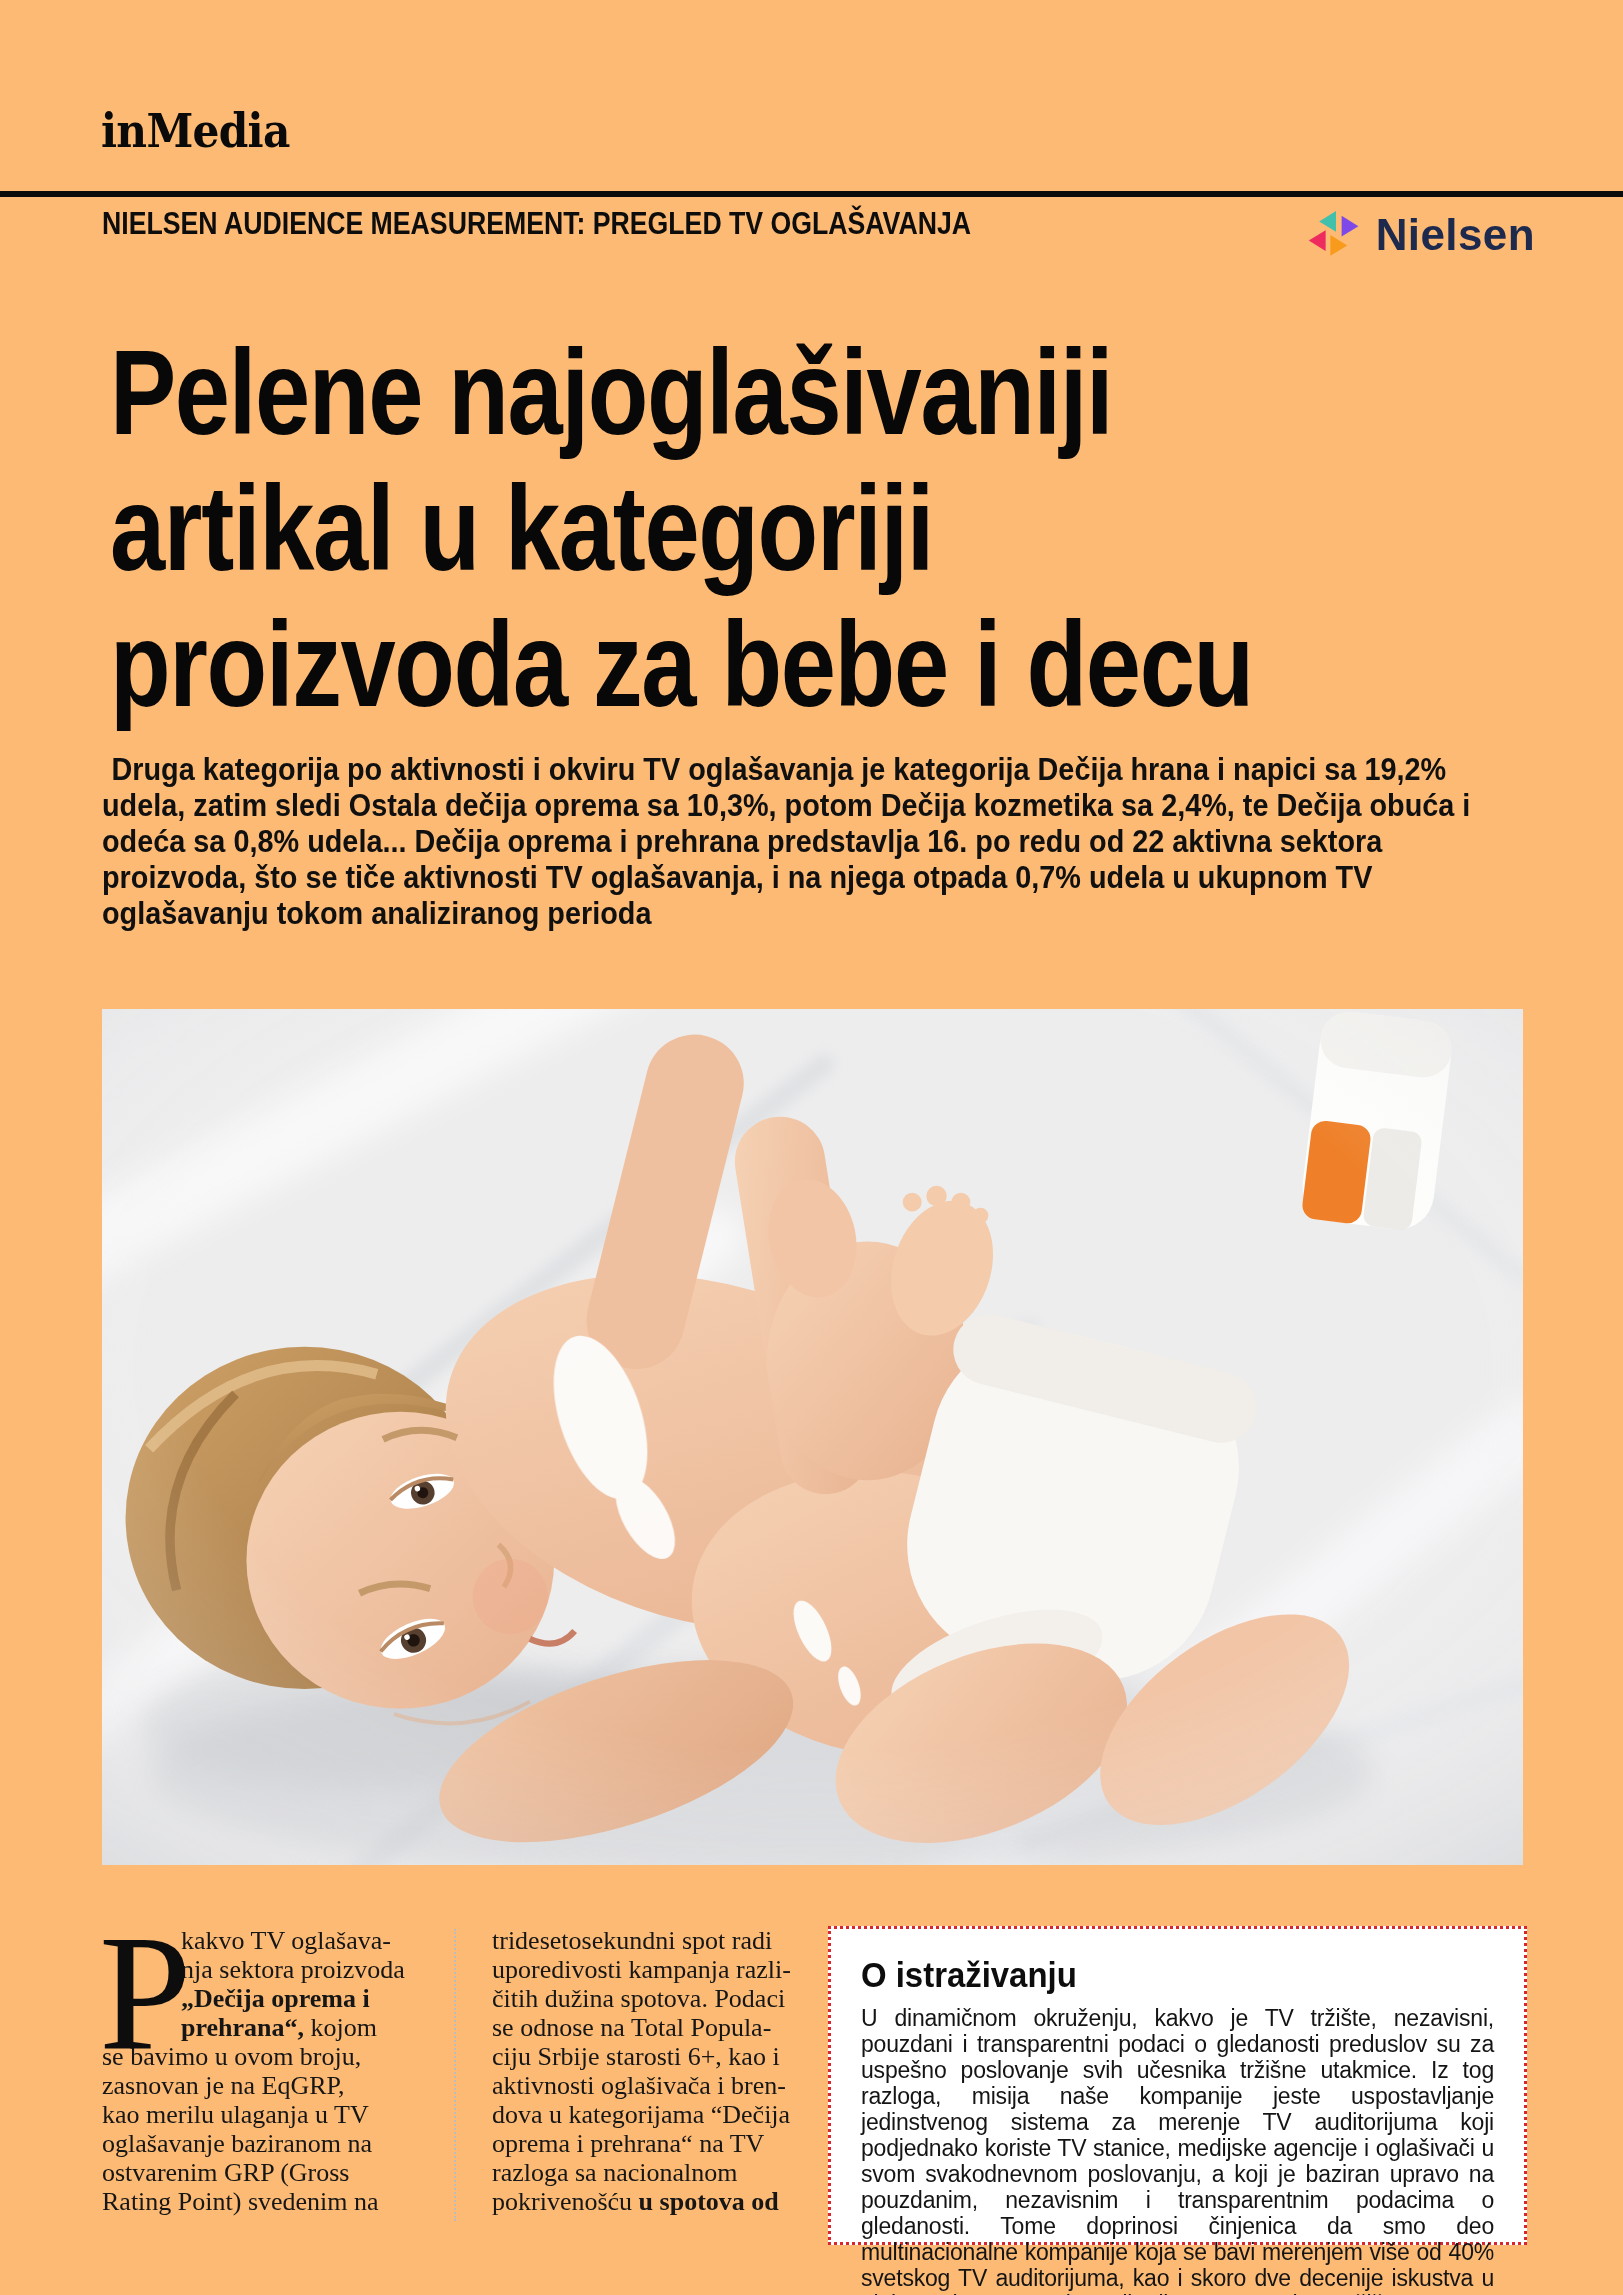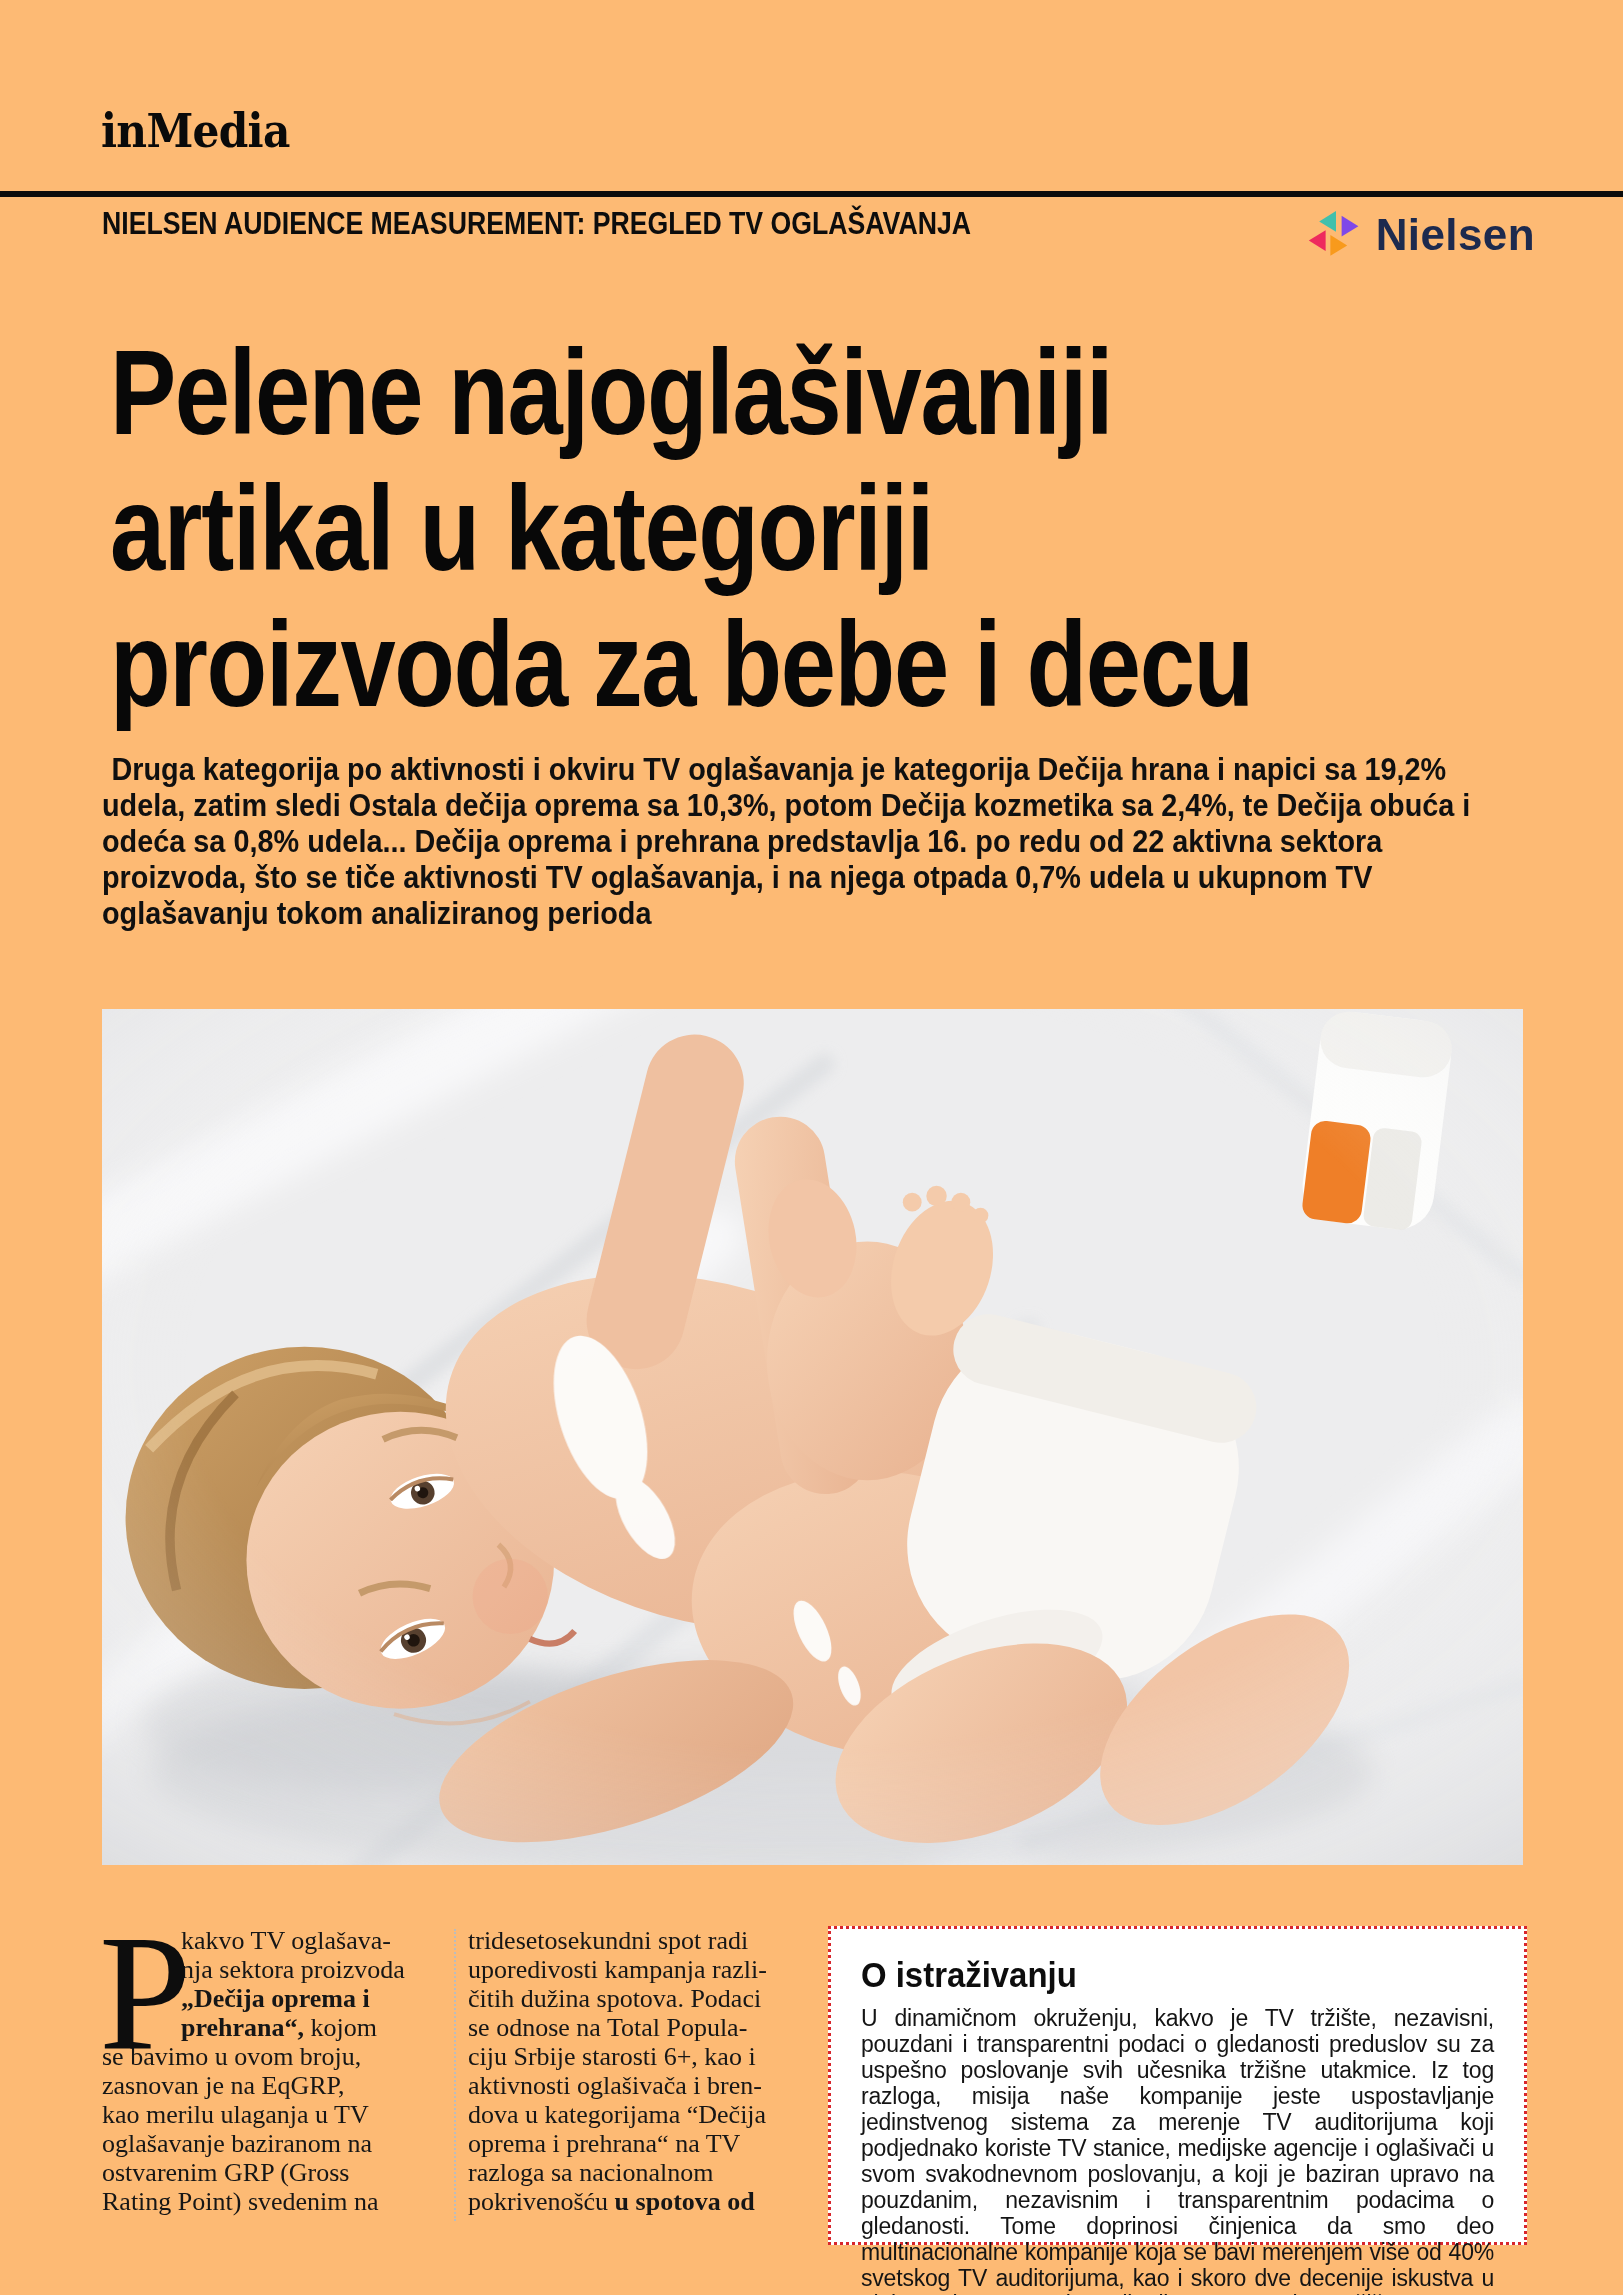--- a/index.html
+++ b/index.html
@@ -30,21 +30,21 @@
 
   
   .photo{position:absolute;left:102px;top:1009px;width:1421px;height:856px;margin:0;overflow:hidden;}
   .photo svg{display:block;width:100%;height:100%;}
 
   
   .col{position:absolute;top:1926px;font-family:"Liberation Serif",serif;
        font-size:26px;line-height:29px;color:#161616;}
   .col .ln{white-space:nowrap;}
   .col1{left:102px;width:355px;}
-  .col2{left:468px;width:355px;}
+  .col2{left:492px;width:355px;}
   .indent{padding-left:79px;}
   .dropcap{position:absolute;left:-3.1px;top:-15.7px;font-family:"Liberation Serif",serif;
        font-size:166px;line-height:166px;font-weight:400;color:#0d0d0d;}
   .b{font-weight:700;}
   .col-divider{position:absolute;left:454px;top:1929px;height:292px;width:0;
        border-left:2.4px dotted #bcbcbc;}
 
   
   .infobox{position:absolute;left:828px;top:1926px;width:699px;height:319px;box-sizing:border-box;
       border:3.9px dotted #d8262c;padding:27px 30px 20.4px 30px;background:#ffffff;}

